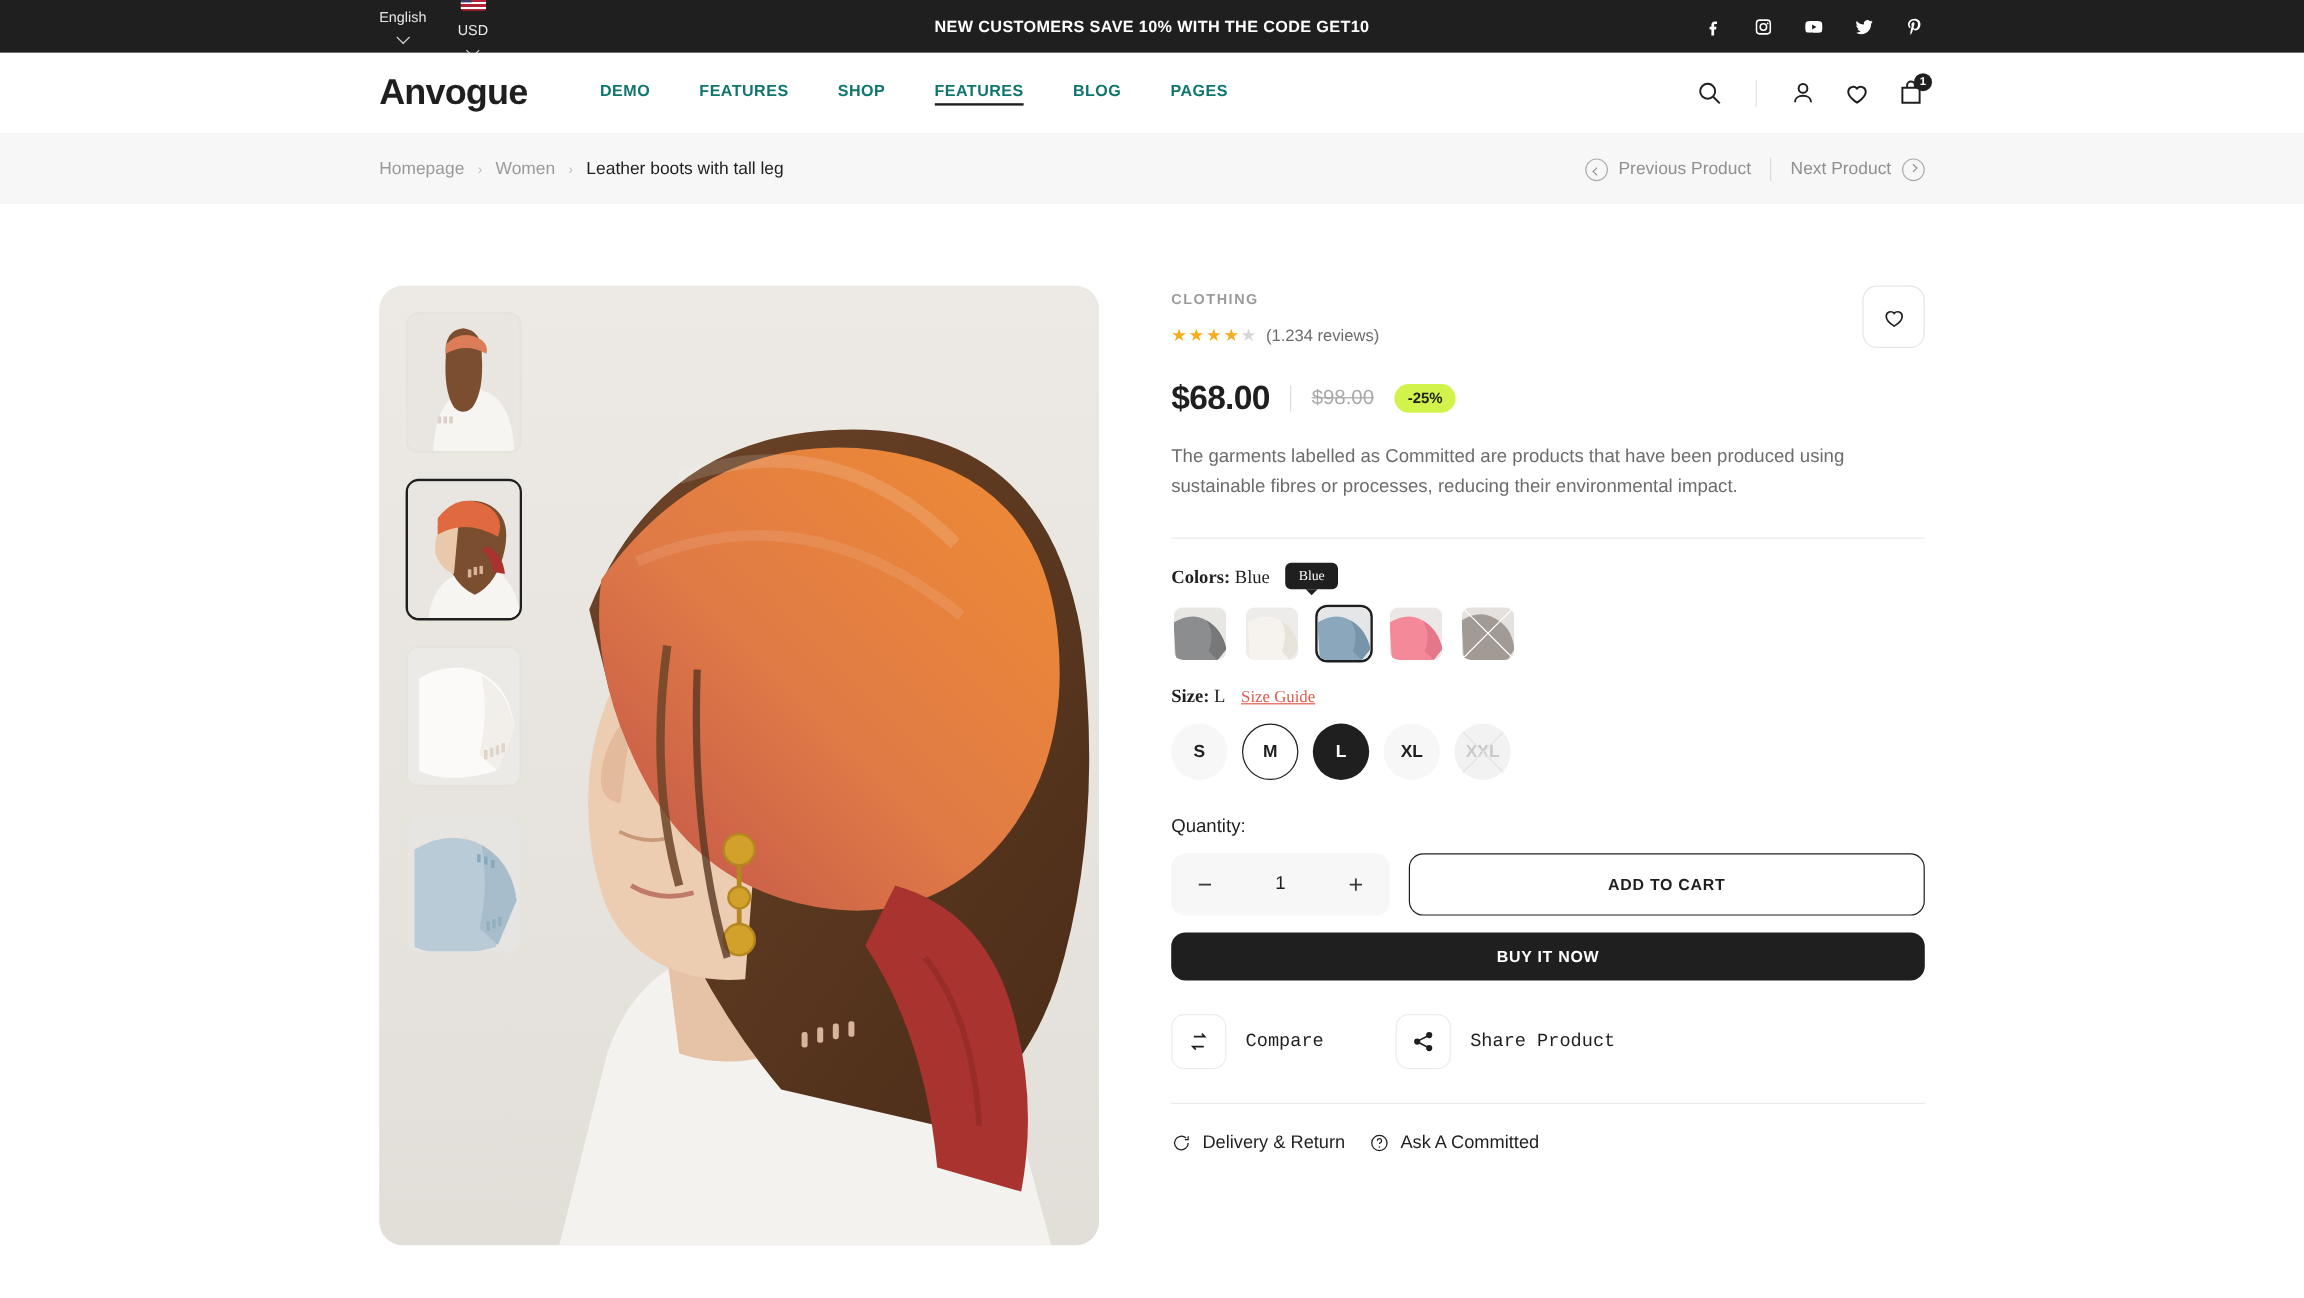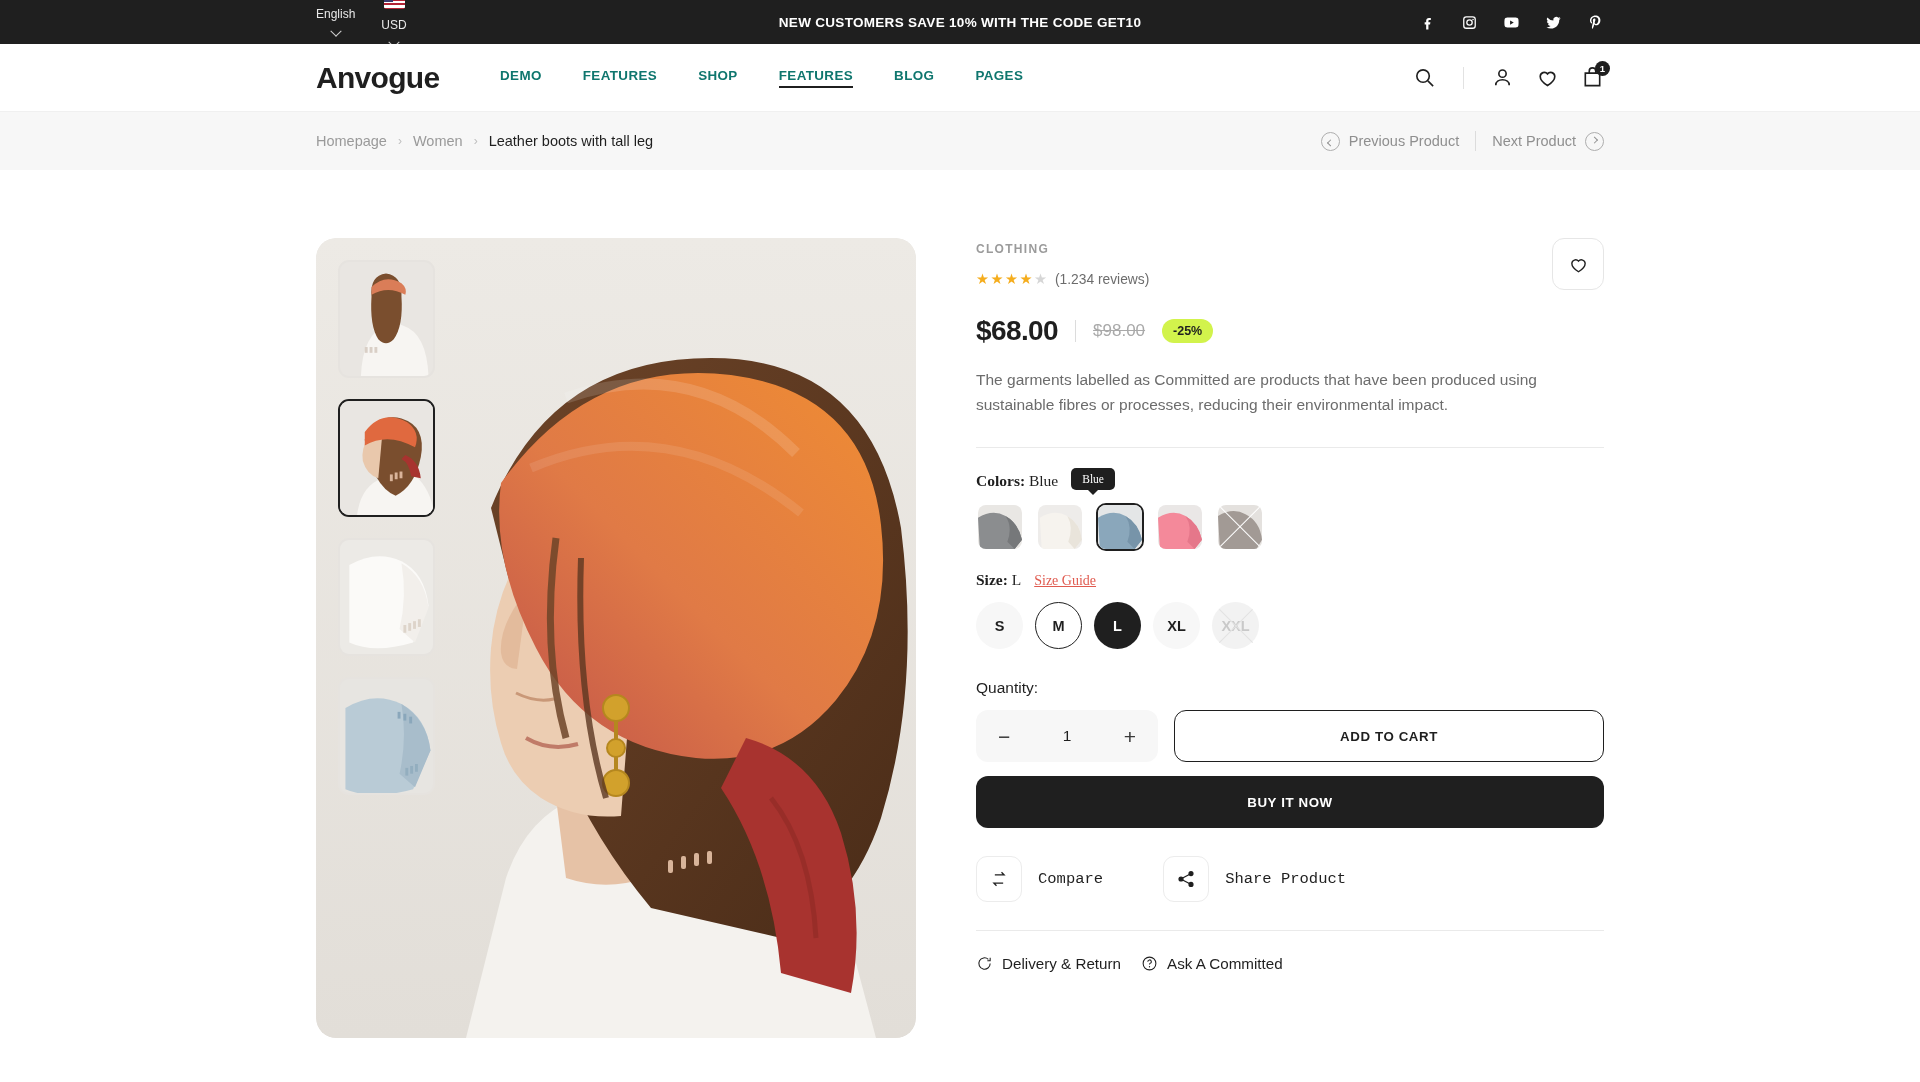--- a/index.html
+++ b/index.html
@@ -176,21 +176,21 @@
     display: flex; align-items: center; justify-content: space-between; padding: 0 22px;
   }
   .qbtn { font-size: 21px; color: #3a3a3a; cursor: pointer; user-select: none; line-height: 1; }
   .qval { font-size: 15.5px; }
   .addcart {
     flex: 1; height: 52px; border-radius: 12px; border: 1.6px solid #1f1f1f; background: #fff;
     display: flex; align-items: center; justify-content: center;
     font-size: 13.3px; font-weight: 700; letter-spacing: .6px; cursor: pointer;
   }
   .buynow {
-    margin-top: 14px; height: 52px; border-radius: 12px; background: #1f1f1f; color: #fff;
+    margin-top: 14px; height: 40px; border-radius: 12px; background: #1f1f1f; color: #fff;
     display: flex; align-items: center; justify-content: center;
     font-size: 13.3px; font-weight: 700; letter-spacing: .6px; cursor: pointer;
   }
 
   .actions { display: flex; gap: 60px; margin-top: 28px; align-items: center; }
   .action { display: flex; align-items: center; gap: 16px; cursor: pointer; font-family: Liberation Mono, monospace; }
   .act-ic {
     width: 46px; height: 46px; border-radius: 11px; border: 1px solid #ececec;
     display: flex; align-items: center; justify-content: center; background: #fff;
   }

